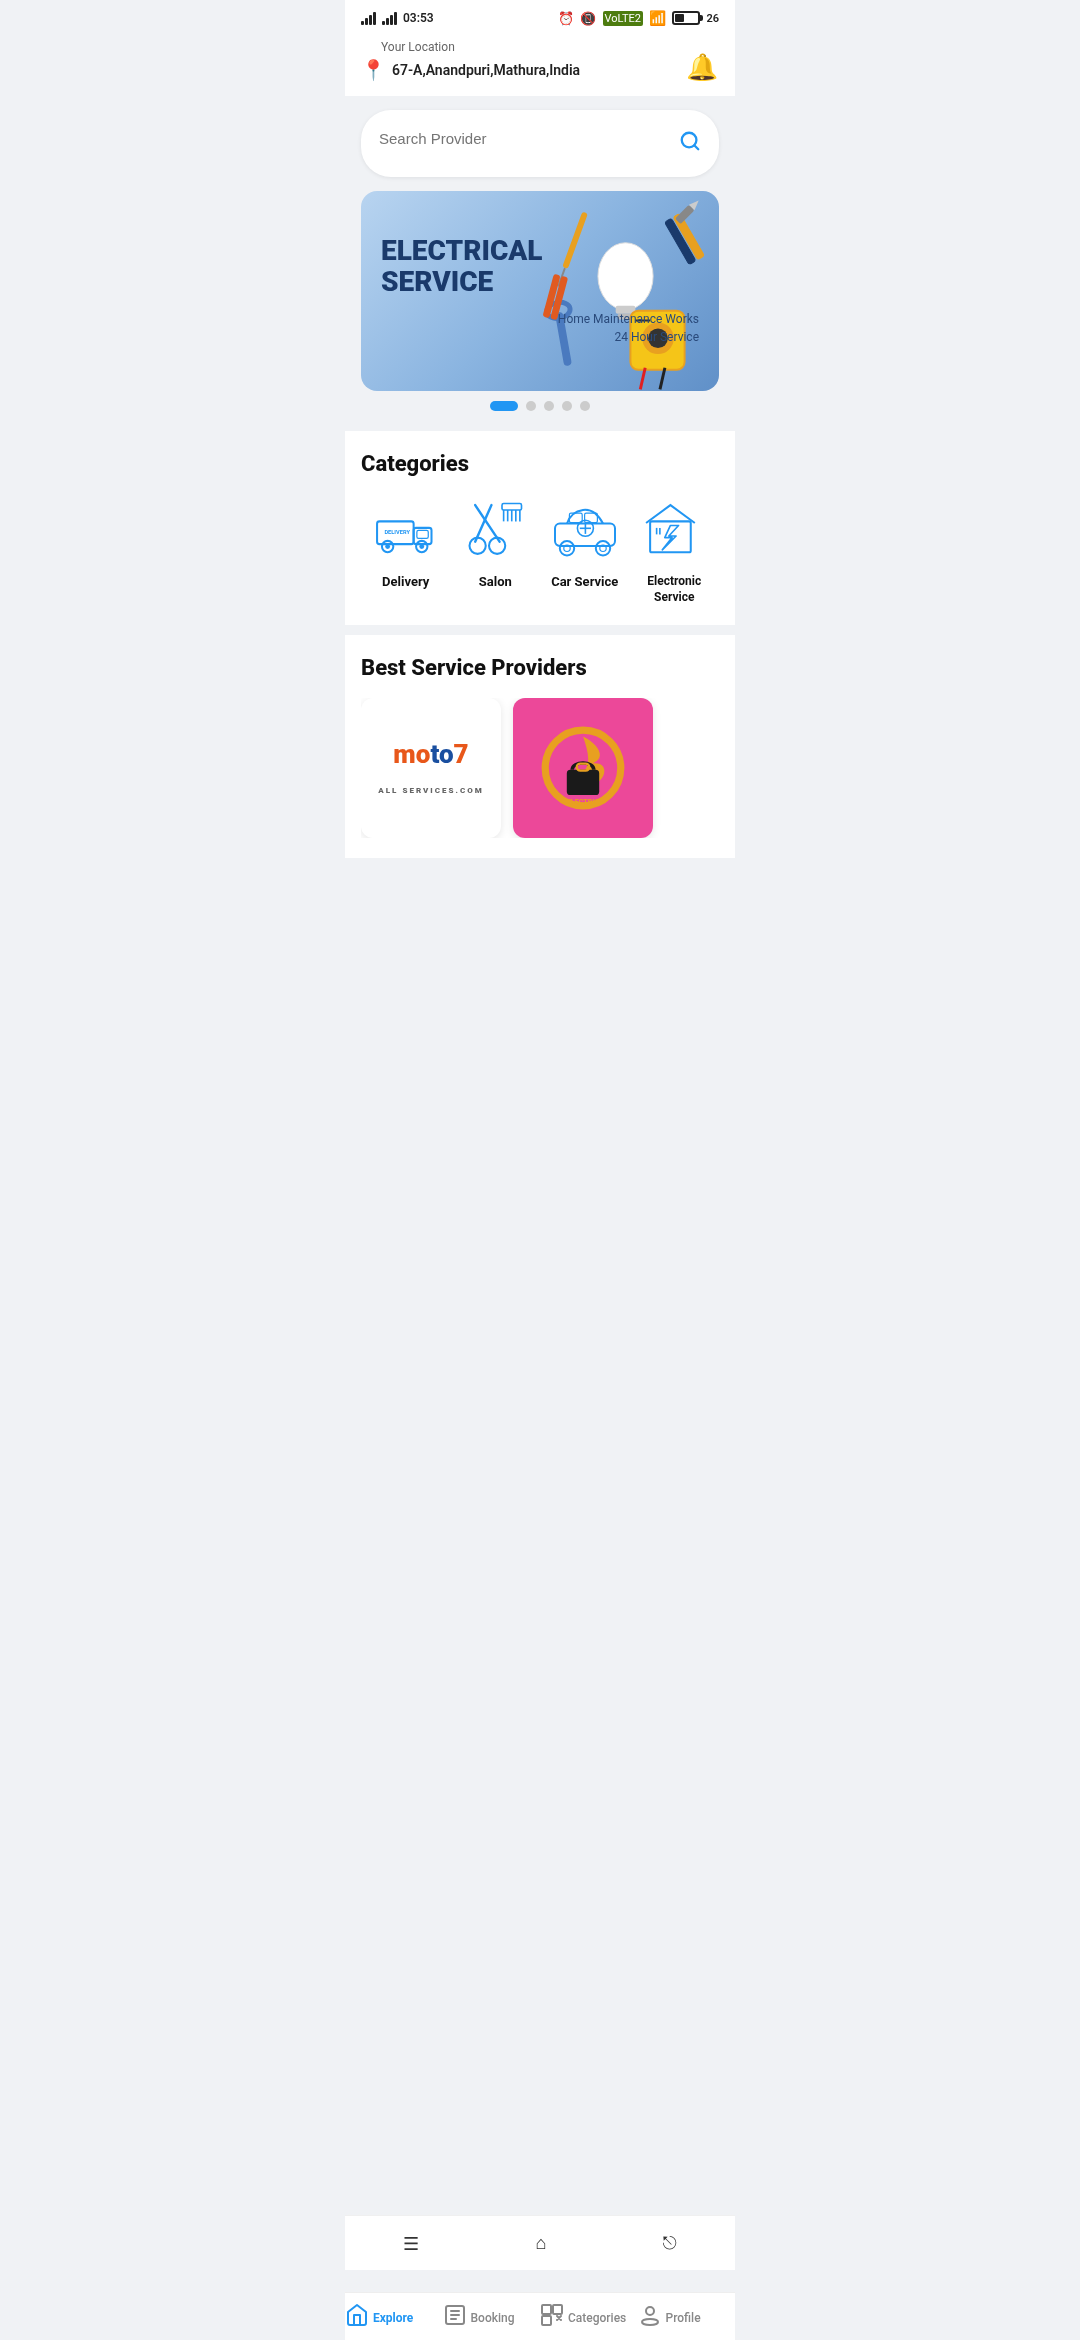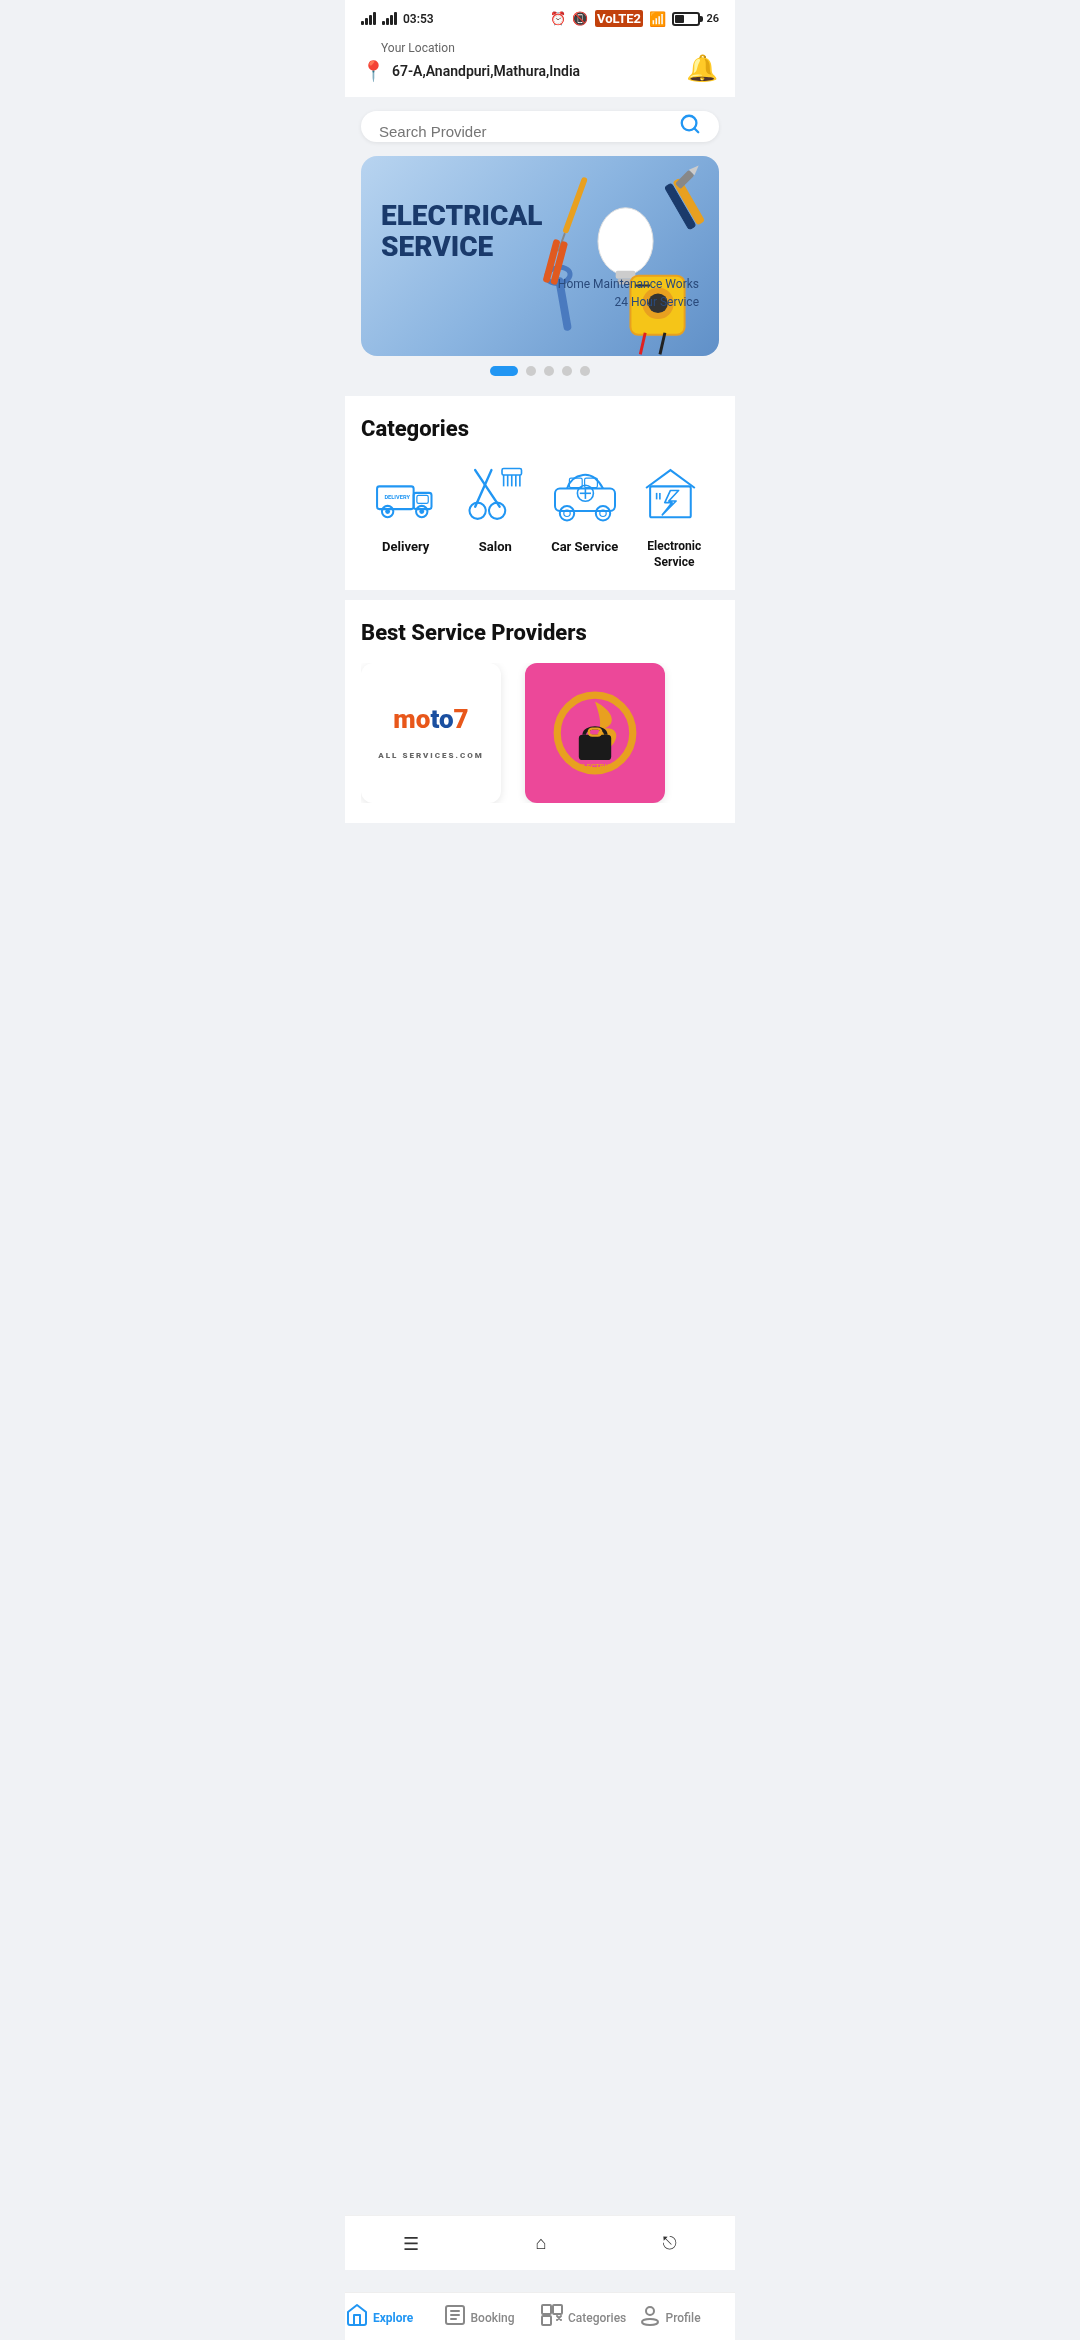--- a/index.html
+++ b/index.html
@@ -54,23 +54,23 @@
       background: #222;
       border-radius: 0 2px 2px 0;
     }
     .battery-level {
       width: 40%;
       height: 100%;
       background: #222;
       border-radius: 1px;
     }
     .lte-badge {
-      font-size: 13px;
-      font-weight: 700;
-      background: #c2410c;
+      font-size: 11px;
+      font-weight: 400;
+      background: #4d7c0f;
       color: #fff;
       padding: 1px 2px;
       border-radius: 2px;
     }
     .wifi-icon { font-size: 14px; }
 
     
     .header {
       background: #fff;
       padding: 8px 16px 14px;
@@ -106,22 +106,22 @@
 
     
     .search-container {
       background: #f0f2f5;
       padding: 14px 16px;
     }
     .search-box {
       background: #fff;
       border-radius: 30px;
       display: flex;
-      align-items: flex-end;
-      padding: 2px 18px;
+      align-items: flex-start;
+      padding: 20px 18px;
       box-shadow: 0 1px 4px rgba(0,0,0,0.08);
     }
     .search-input {
       flex: 1;
       border: none;
       outline: none;
       font-size: 15px;
       color: #aaa;
       background: transparent;
     }
@@ -233,21 +233,21 @@
     }
 
     
     .providers-section {
       background: #fff;
       padding: 20px 16px;
       margin-bottom: 80px;
     }
     .providers-grid {
       display: flex;
-      gap: 24px;
+      gap: 12px;
       overflow-x: auto;
     }
     .provider-card {
       flex: 0 0 140px;
       height: 140px;
       background: #fff;
       border-radius: 12px;
       overflow: hidden;
       box-shadow: 0 2px 8px rgba(0,0,0,0.1);
       display: flex;

